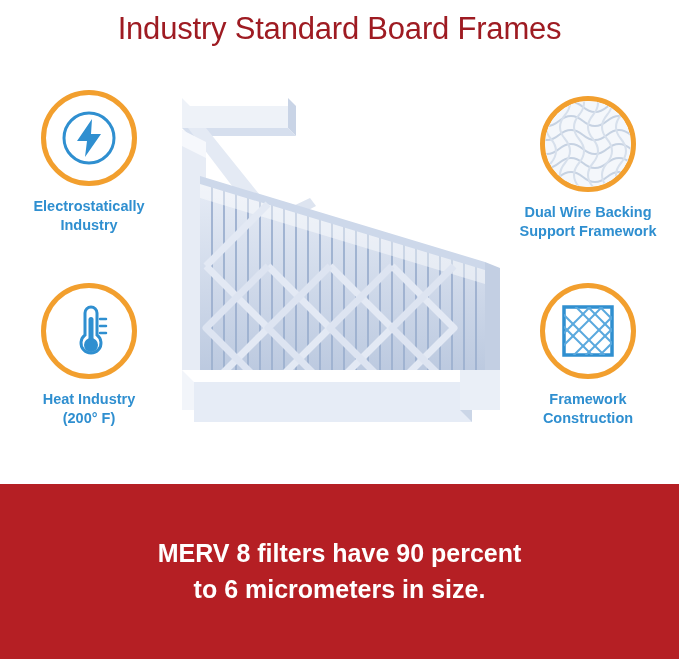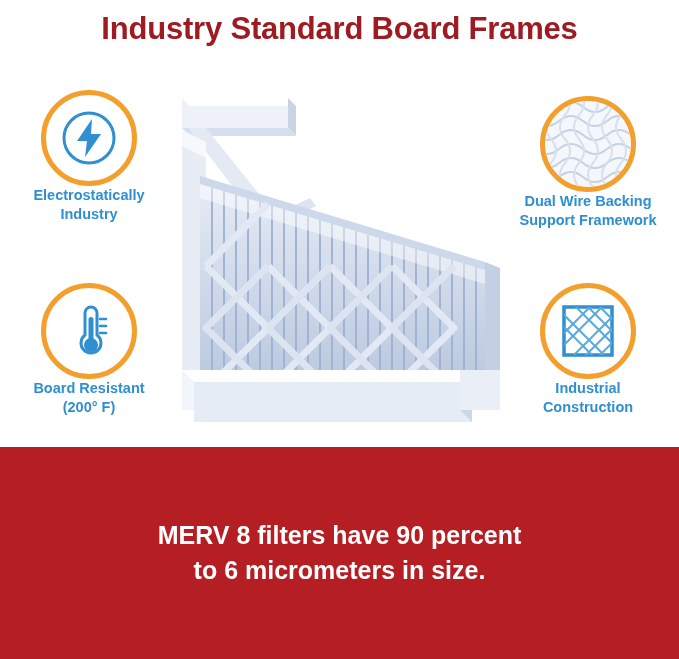--- a/index.html
+++ b/index.html
@@ -26,21 +26,21 @@
     top: 0;
     left: 0;
     width: 679px;
     height: 58px;
     display: flex;
     align-items: center;
     justify-content: center;
   }
   .header-title {
     font-size: 31px;
-    font-weight: bold;
+    font-weight: normal;
     color: #9e1b22;
     letter-spacing: -0.2px;
     white-space: nowrap;
   }
 
   
   .feature {
     position: absolute;
     width: 170px;
     display: flex;
@@ -53,20 +53,21 @@
     border-radius: 50%;
     border: 5px solid #f29f2e;
     background: #ffffff;
     display: flex;
     align-items: center;
     justify-content: center;
     box-sizing: border-box;
     overflow: hidden;
   }
   .feature-label {
+    margin-top: 11px;
     text-align: center;
     color: #2f8fd0;
     font-size: 14.5px;
     font-weight: bold;
     line-height: 1.32;
   }
 
   .f-electro { left: 4px;  top: 90px; }
   .f-heat    { left: 4px;  top: 283px; }
   .f-wire    { left: 503px; top: 96px; }
@@ -80,21 +81,21 @@
     width: 355px;
     height: 400px;
   }
 
   
   .banner {
     position: absolute;
     left: 0;
     bottom: 0;
     width: 679px;
-    height: 212px;
+    height: 175px;
     background: #b51f24;
     display: flex;
     flex-direction: column;
     align-items: center;
     justify-content: center;
   }
   .banner-line {
     color: #ffffff;
     font-size: 25px;
     font-weight: bold;
@@ -220,21 +221,21 @@
         <rect x="29.5" y="16" width="5" height="24" rx="2.5" fill="#2f8fd0"></rect>
         <circle cx="32" cy="44" r="7" fill="#2f8fd0"></circle>
         <g stroke="#2f8fd0" stroke-width="2.5" stroke-linecap="round">
           <line x1="41" y1="18" x2="47" y2="18"></line>
           <line x1="41" y1="25" x2="47" y2="25"></line>
           <line x1="41" y1="32" x2="47" y2="32"></line>
         </g>
       </svg>
     </div>
     <div class="feature-label">
-      <div>Board Resistant</div>
+      <div>Heat Industry</div>
       <div>(200° F)</div>
     </div>
   </div>
 
   <div class="feature f-wire">
     <div class="badge">
       <svg width="86" height="86" viewBox="0 0 86 86" xmlns="http://www.w3.org/2000/svg">
         <defs>
           <clipPath id="meshClip">
               <circle cx="43" cy="43" r="43"></circle>
@@ -284,21 +285,21 @@
           <line x1="31" y1="-5" x2="69" y2="33"></line>
           <line x1="45" y1="-5" x2="-5" y2="45"></line>
           <line x1="57" y1="-5" x2="-5" y2="57"></line>
           <line x1="69" y1="3" x2="3" y2="69"></line>
           <line x1="69" y1="15" x2="15" y2="69"></line>
           <line x1="69" y1="29" x2="29" y2="69"></line>
         </g>
       </svg>
     </div>
     <div class="feature-label">
-      <div>Industrial</div>
+      <div>Framework</div>
       <div>Construction</div>
     </div>
   </div>
 
   <div class="banner">
     <div class="banner-line">MERV 8 filters have 90 percent</div>
     <div class="banner-line">to 6 micrometers in size.</div>
   </div>
 
 </div>

